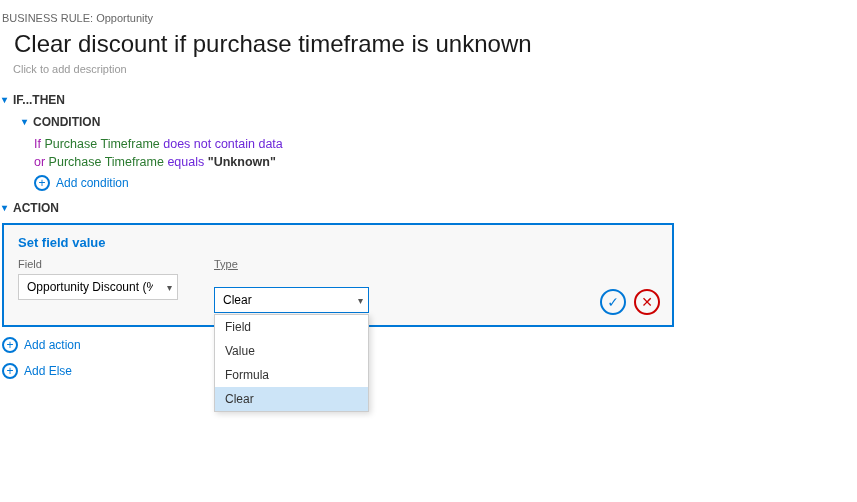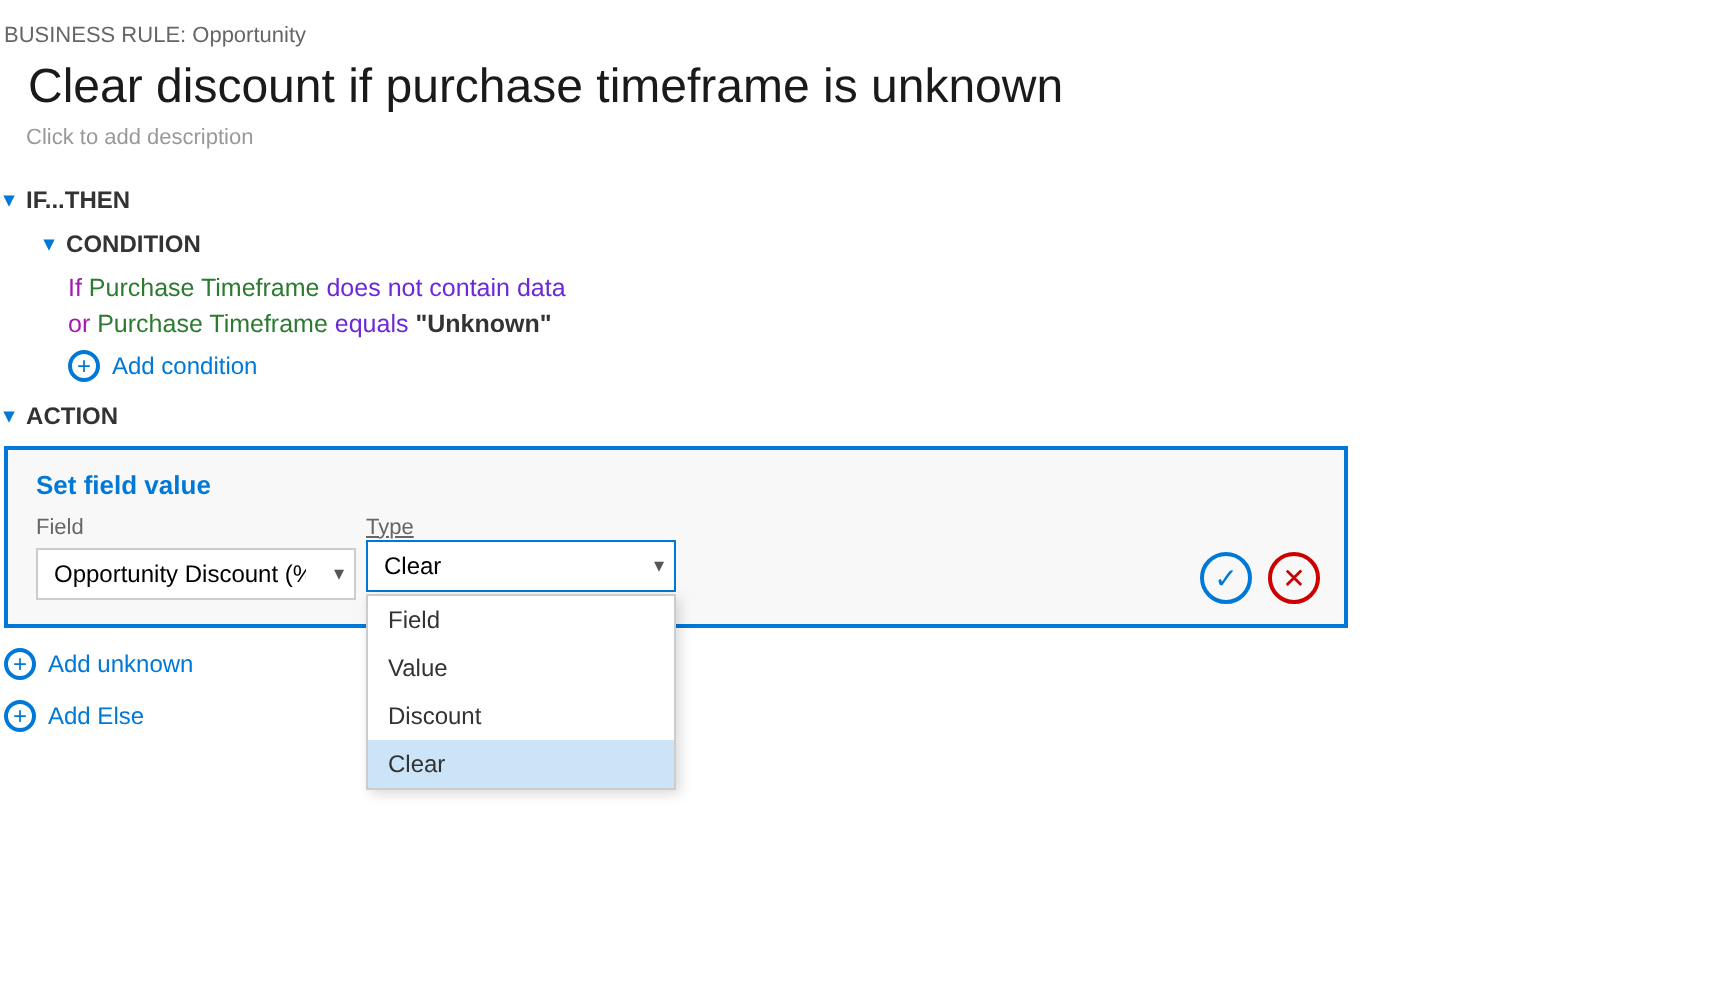--- a/index.html
+++ b/index.html
@@ -119,21 +119,21 @@
     }
     .action-card-title {
       color: #0078d7;
       font-weight: 600;
       font-size: 13px;
       margin-bottom: 8px;
     }
     .field-row {
       display: flex;
       align-items: flex-start;
-      gap: 5px;
+      gap: 36px;
     }
     .field-col label {
       font-size: 11px;
       color: #666;
       display: block;
       margin-bottom: 4px;
     }
     .field-select-wrapper {
       position: relative;
       display: inline-block;
@@ -158,21 +158,21 @@
       font-size: 10px;
       pointer-events: none;
     }
     .type-col {
       position: relative;
     }
     .type-col label {
       font-size: 11px;
       color: #666;
       display: block;
-      margin-bottom: 0;
+      margin-bottom: 17px;
       text-decoration: underline;
     }
     .type-input-wrapper {
       position: relative;
     }
     .type-input {
       border: 1px solid #0078d7;
       padding: 4px 24px 4px 8px;
       font-size: 12px;
       width: 155px;
@@ -328,40 +328,40 @@
         <div class="type-col">
           <label>Type</label>
           <div class="type-input-wrapper">
             <input class="type-input" type="text" value="Clear" readonly="" style="">
             <span class="type-arrow">▾</span>
 
             
             <div class="dropdown-menu">
               <div class="dropdown-item">Field</div>
               <div class="dropdown-item">Value</div>
-              <div class="dropdown-item">Discount</div>
+              <div class="dropdown-item">Formula</div>
               <div class="dropdown-item selected">Clear</div>
             </div>
           </div>
         </div>
       </div>
 
       <div class="action-icons">
         <div class="icon-btn check">
           <span>✓</span>
         </div>
         <div class="icon-btn close">
           <span>✕</span>
         </div>
       </div>
     </div>
 
     <div class="add-action">
       <div class="add-btn">+</div>
-      <span>Add unknown</span>
+      <span>Add action</span>
     </div>
   </div>
 
   <div class="add-else">
     <div class="add-btn">+</div>
     <span>Add Else</span>
   </div>
 
 </div>
 

